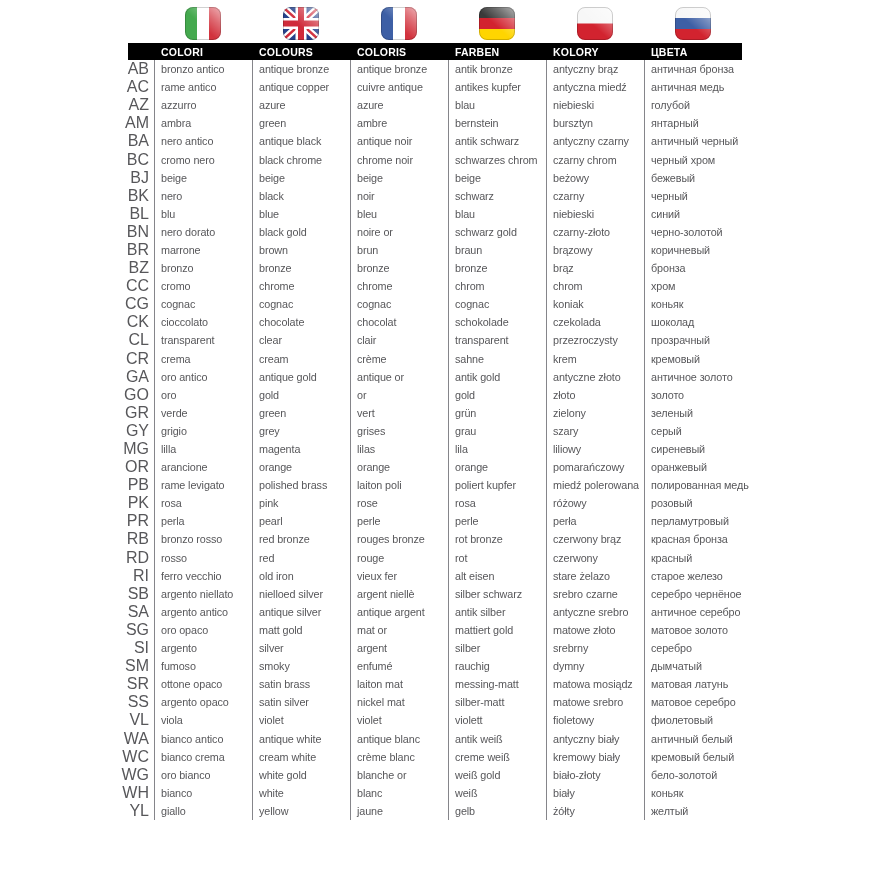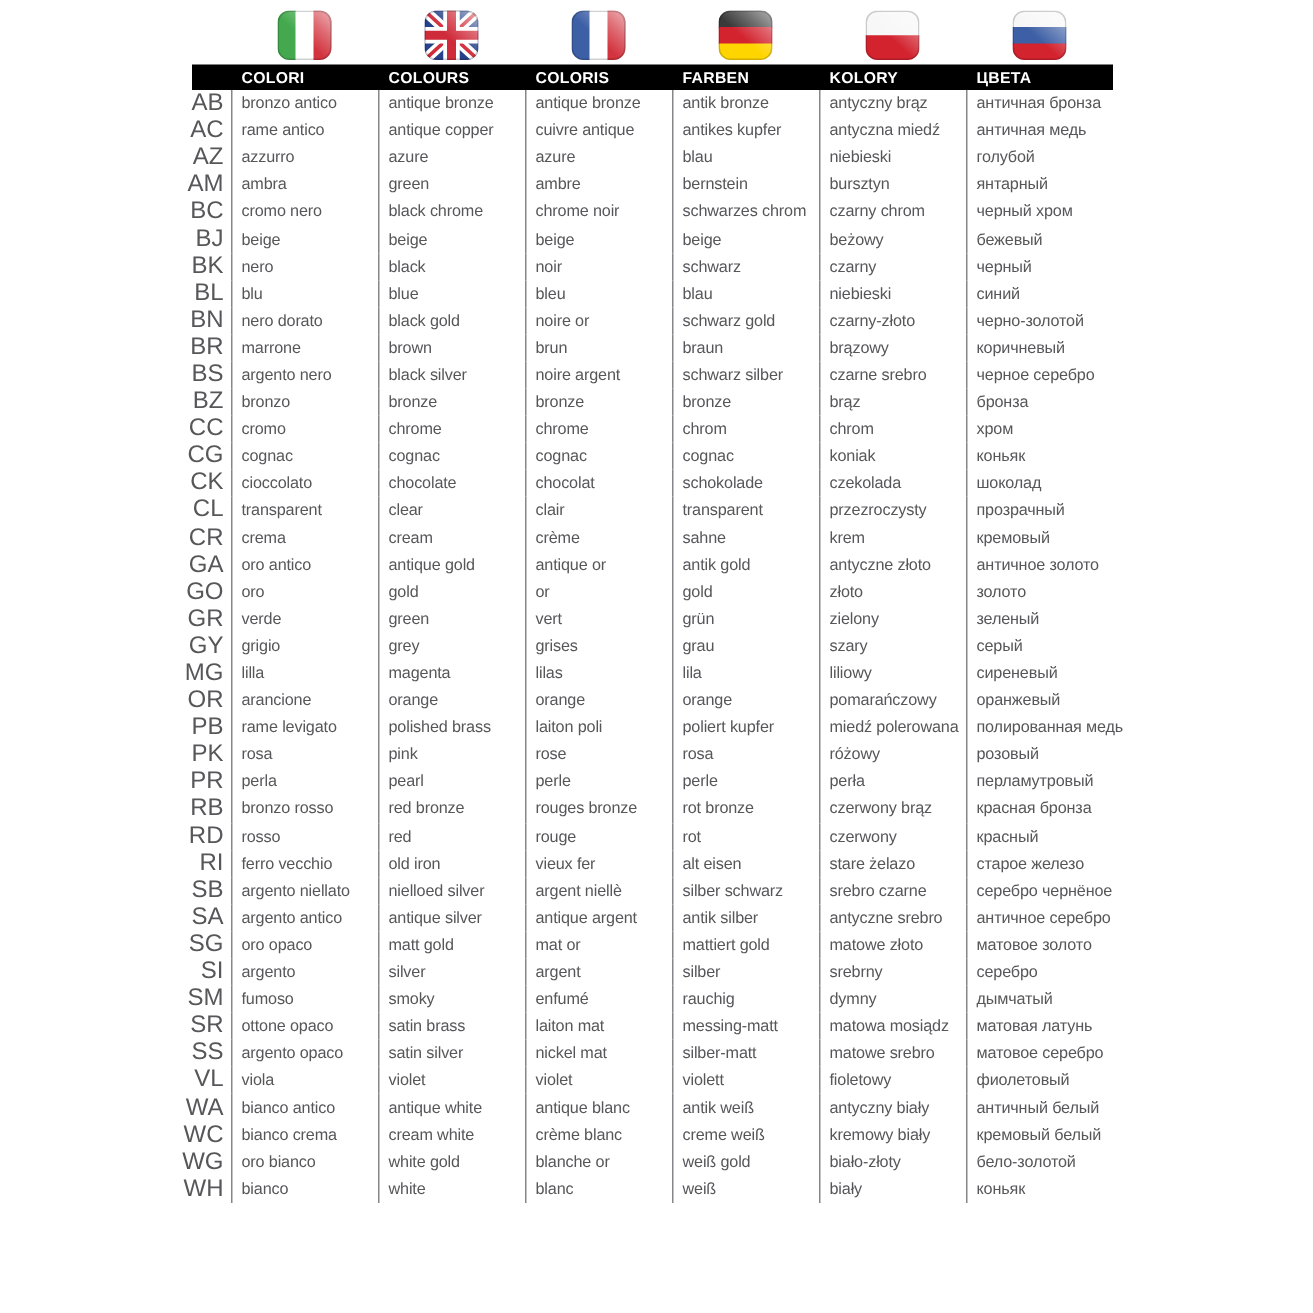--- a/index.html
+++ b/index.html
@@ -201,20 +201,29 @@
         <div class="row">
           <div class="code">AM</div>
           <div class="cell">ambra</div>
           <div class="cell">green</div>
           <div class="cell">ambre</div>
           <div class="cell">bernstein</div>
           <div class="cell">bursztyn</div>
           <div class="cell last">янтарный</div>
         </div>
         <div class="row">
+          <div class="code">BA</div>
+          <div class="cell">nero antico</div>
+          <div class="cell">antique black</div>
+          <div class="cell">antique noir</div>
+          <div class="cell">antik schwarz</div>
+          <div class="cell">antyczny czarny</div>
+          <div class="cell last">античный черный</div>
+        </div>
+        <div class="row">
           <div class="code">BC</div>
           <div class="cell">cromo nero</div>
           <div class="cell">black chrome</div>
           <div class="cell">chrome noir</div>
           <div class="cell">schwarzes chrom</div>
           <div class="cell">czarny chrom</div>
           <div class="cell last">черный хром</div>
         </div>
         <div class="row">
           <div class="code">BJ</div>
@@ -255,29 +264,20 @@
         <div class="row">
           <div class="code">BR</div>
           <div class="cell">marrone</div>
           <div class="cell">brown</div>
           <div class="cell">brun</div>
           <div class="cell">braun</div>
           <div class="cell">brązowy</div>
           <div class="cell last">коричневый</div>
         </div>
         <div class="row">
-          <div class="code">BS</div>
-          <div class="cell">argento nero</div>
-          <div class="cell">black silver</div>
-          <div class="cell">noire argent</div>
-          <div class="cell">schwarz silber</div>
-          <div class="cell">czarne srebro</div>
-          <div class="cell last">черное серебро</div>
-        </div>
-        <div class="row">
           <div class="code">BZ</div>
           <div class="cell">bronzo</div>
           <div class="cell">bronze</div>
           <div class="cell">bronze</div>
           <div class="cell">bronze</div>
           <div class="cell">brąz</div>
           <div class="cell last">бронза</div>
         </div>
         <div class="row">
           <div class="code">CC</div>
@@ -533,16 +533,25 @@
         </div>
         <div class="row">
           <div class="code">WH</div>
           <div class="cell">bianco</div>
           <div class="cell">white</div>
           <div class="cell">blanc</div>
           <div class="cell">weiß</div>
           <div class="cell">biały</div>
           <div class="cell last">коньяк</div>
         </div>
+        <div class="row">
+          <div class="code">YL</div>
+          <div class="cell">giallo</div>
+          <div class="cell">yellow</div>
+          <div class="cell">jaune</div>
+          <div class="cell">gelb</div>
+          <div class="cell">żółty</div>
+          <div class="cell last">желтый</div>
+        </div>
       </div>
 
   </div>
 </div>
 
 </body></html>

